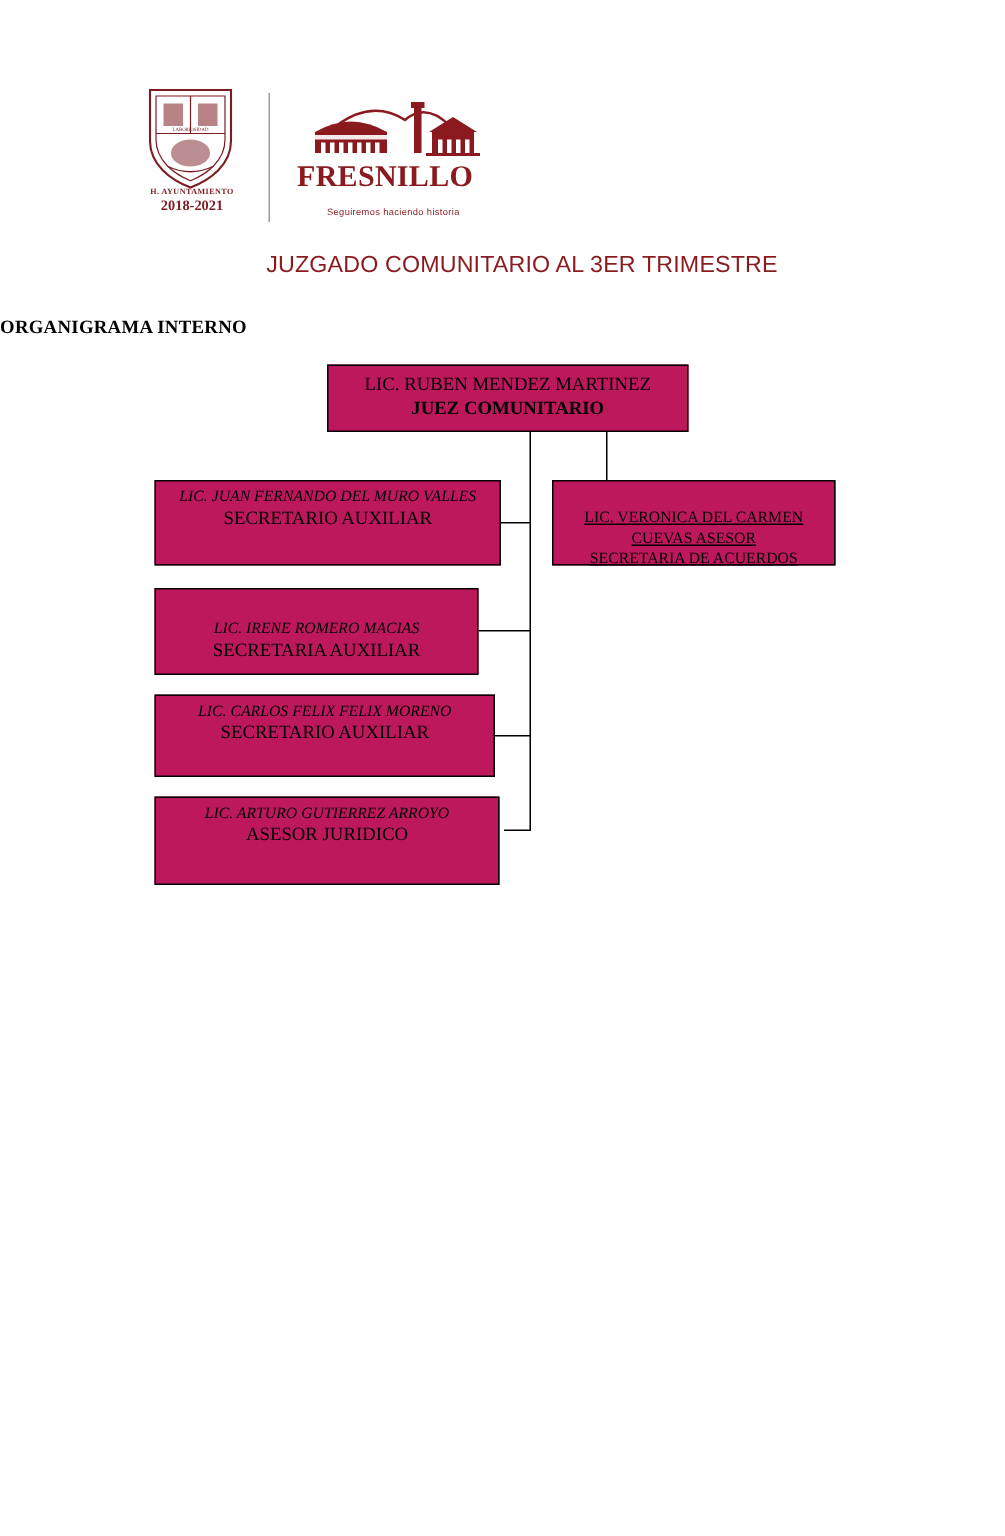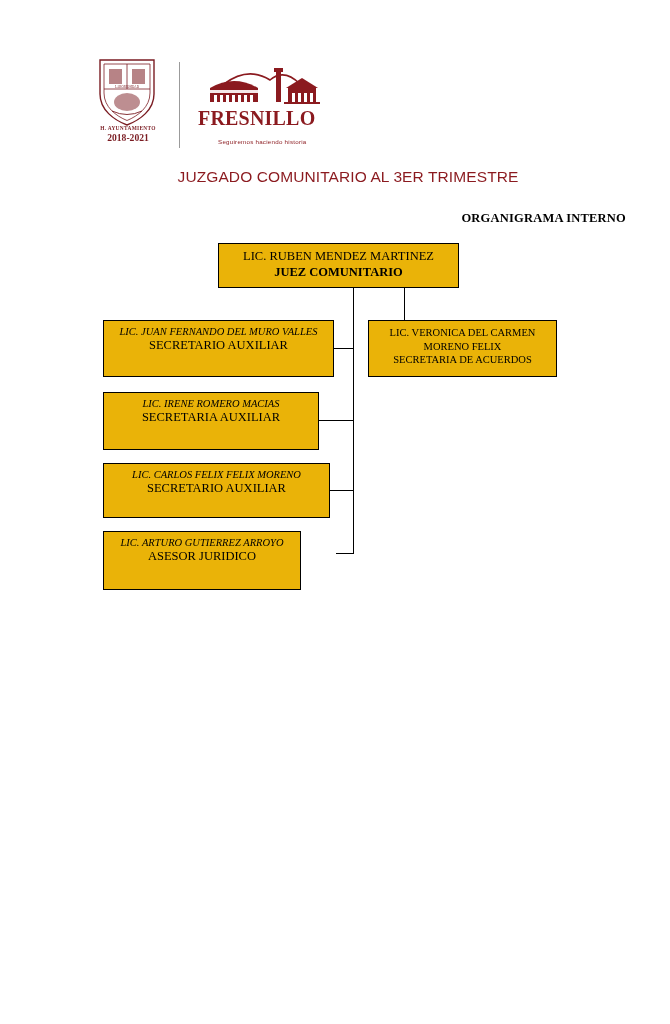--- a/index.html
+++ b/index.html
@@ -113,41 +113,41 @@
     font-family: "Liberation Sans", sans-serif;
     font-size: 15.5px;
     color: #8b1a1f;
     letter-spacing: 0.1px;
   }
   .sub-title {
     position: absolute;
     left: 0;
     top: 211px;
     width: 626px;
-    text-align: right;
+    text-align: left;
     font-family: "Liberation Serif", serif;
     font-weight: bold;
     font-size: 12.5px;
     color: #000000;
     letter-spacing: 0.2px;
   }
 
   
   .org-chart {
     position: absolute;
     left: 0;
     top: 0;
     width: 670px;
     height: 1024px;
   }
 
   .node-box {
     position: absolute;
     border: 1px solid #000000;
-    background: #eab308;
+    background: #be185d;
     box-sizing: border-box;
     text-align: center;
   }
   .node-name {
     display: block;
     font-family: "Liberation Serif", serif;
     font-size: 10.5px;
     color: #000000;
     line-height: 1.25;
     white-space: nowrap;
@@ -179,49 +179,50 @@
     height: 45px;
     padding-top: 5px;
   }
 
   
   #node-secretaria-acuerdos {
     left: 368px;
     top: 320px;
     width: 189px;
     height: 57px;
-    padding-top: 5px;
+    padding-top: 18px;
+    text-decoration: underline;
   }
 
   
   #node-juan-fernando {
     left: 103px;
     top: 320px;
     width: 231px;
     height: 57px;
     padding-top: 4px;
   }
   #node-irene-romero {
     left: 103px;
     top: 392px;
     width: 216px;
     height: 58px;
-    padding-top: 4px;
+    padding-top: 20px;
   }
   #node-carlos-david {
     left: 103px;
     top: 463px;
     width: 227px;
     height: 55px;
     padding-top: 4px;
   }
   #node-arturo-gutierrez {
     left: 103px;
     top: 531px;
-    width: 198px;
+    width: 230px;
     height: 59px;
     padding-top: 4px;
   }
 
   
   .conn {
     position: absolute;
     background: #000000;
   }
   .conn-v { width: 1px; }
@@ -308,21 +309,21 @@
     <div class="conn conn-h" id="link-carlos"></div>
     <div class="conn conn-h" id="link-arturo"></div>
 
     <div class="node-box" id="node-root">
       <span class="node-role">LIC. RUBEN MENDEZ MARTINEZ</span>
       <span class="node-role bold">JUEZ COMUNITARIO</span>
     </div>
 
     <div class="node-box" id="node-secretaria-acuerdos">
       <span class="node-small">LIC.  VERONICA DEL CARMEN</span>
-      <span class="node-small">MORENO FELIX</span>
+      <span class="node-small">CUEVAS ASESOR</span>
       <span class="node-small">SECRETARIA DE ACUERDOS</span>
     </div>
 
     <div class="node-box" id="node-juan-fernando">
       <span class="node-name">LIC. JUAN FERNANDO DEL MURO VALLES</span>
       <span class="node-role">SECRETARIO AUXILIAR</span>
     </div>
 
     <div class="node-box" id="node-irene-romero">
       <span class="node-name">LIC. IRENE ROMERO MACIAS</span>

